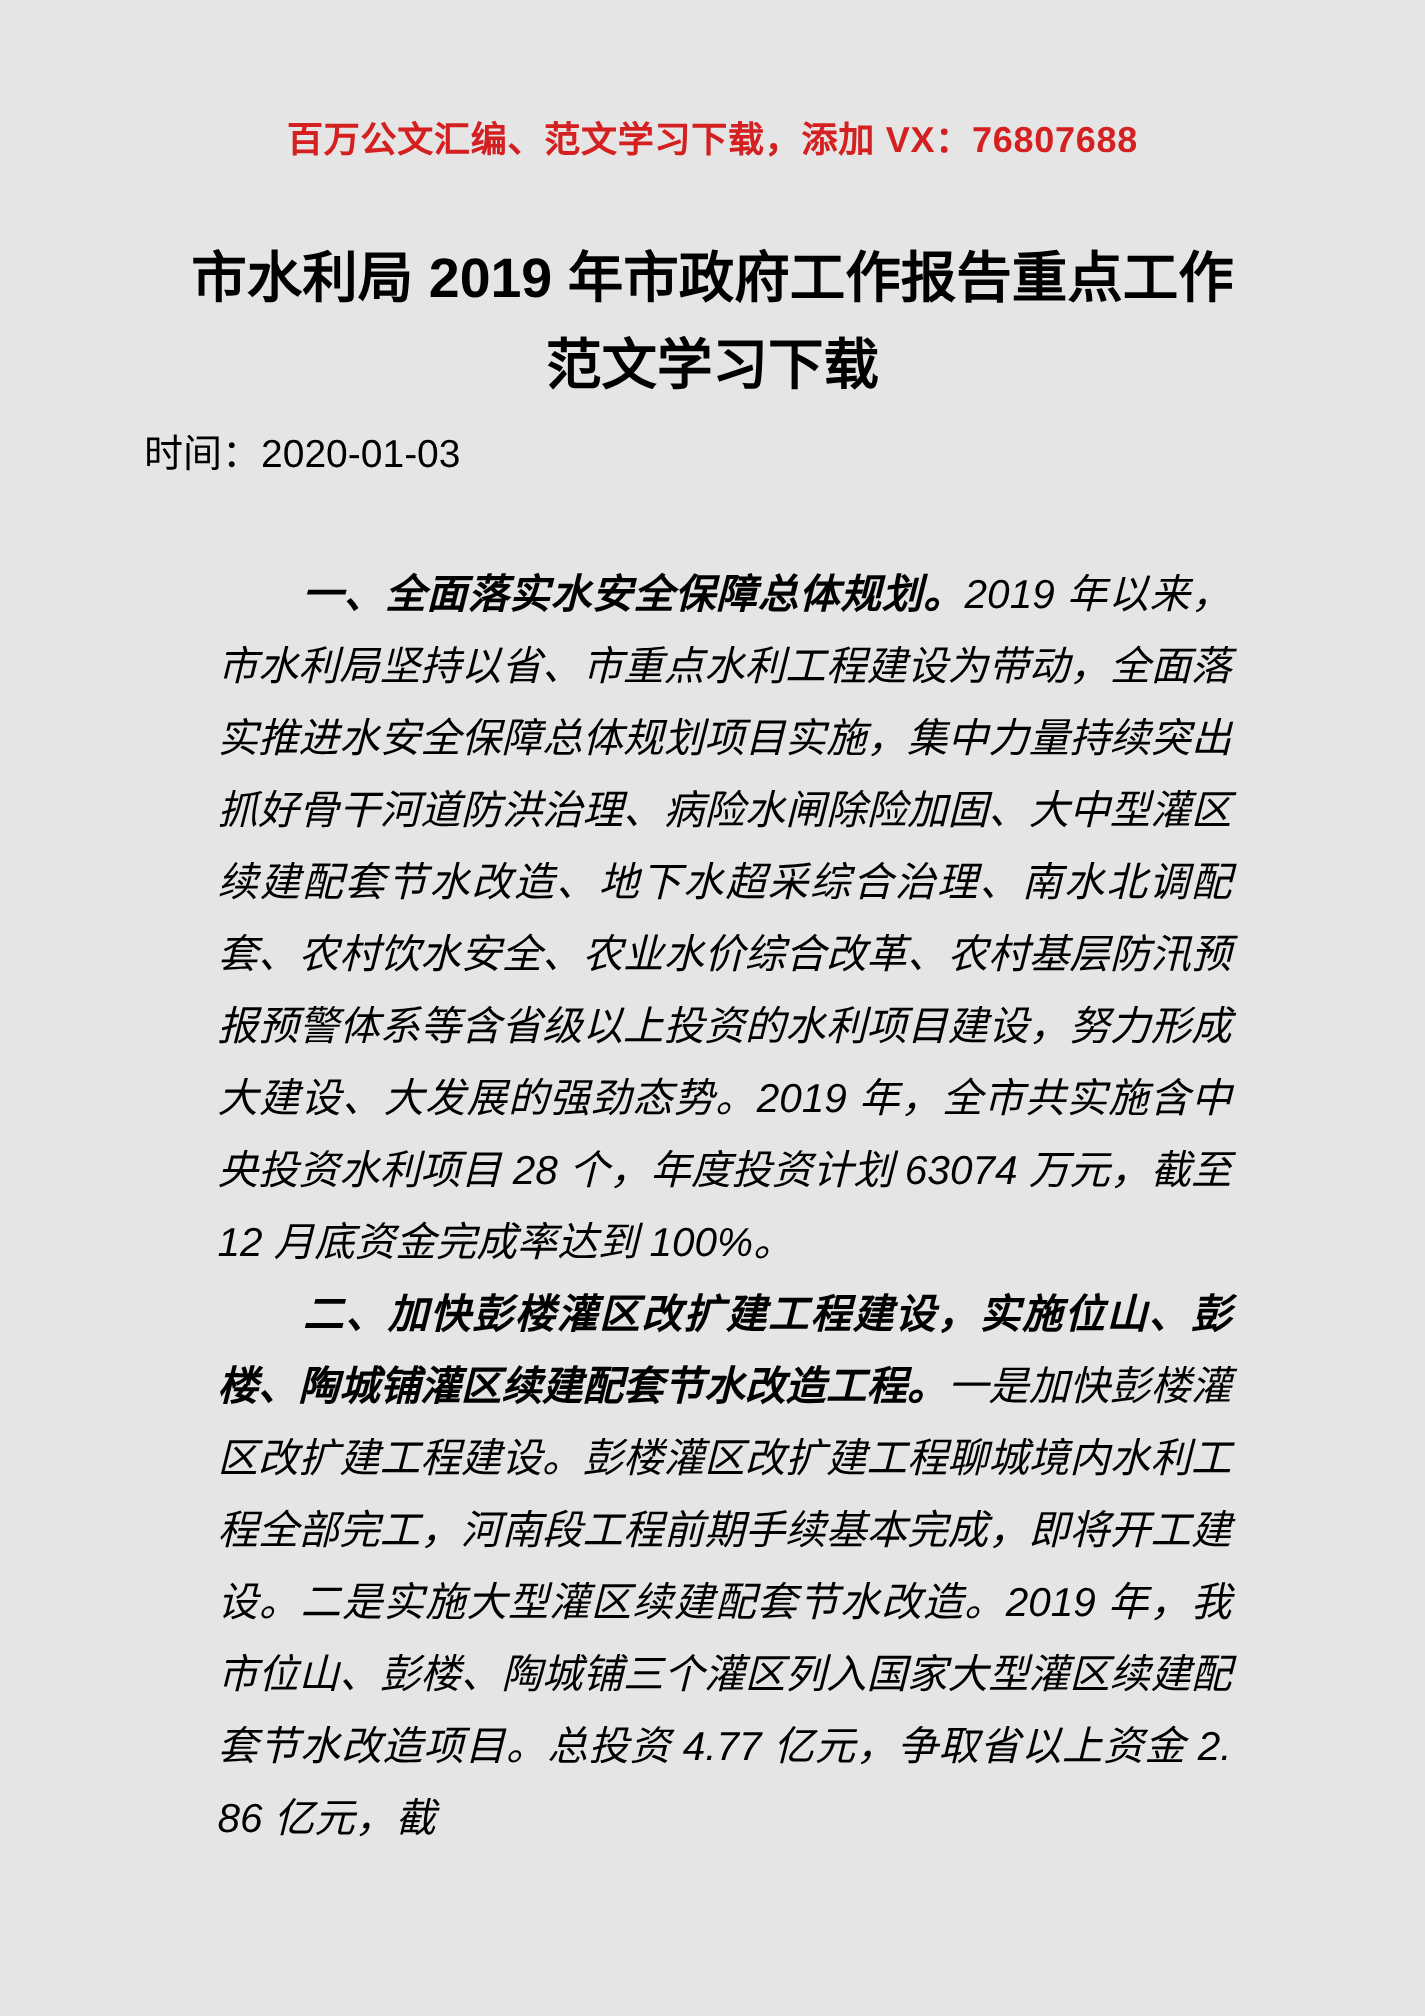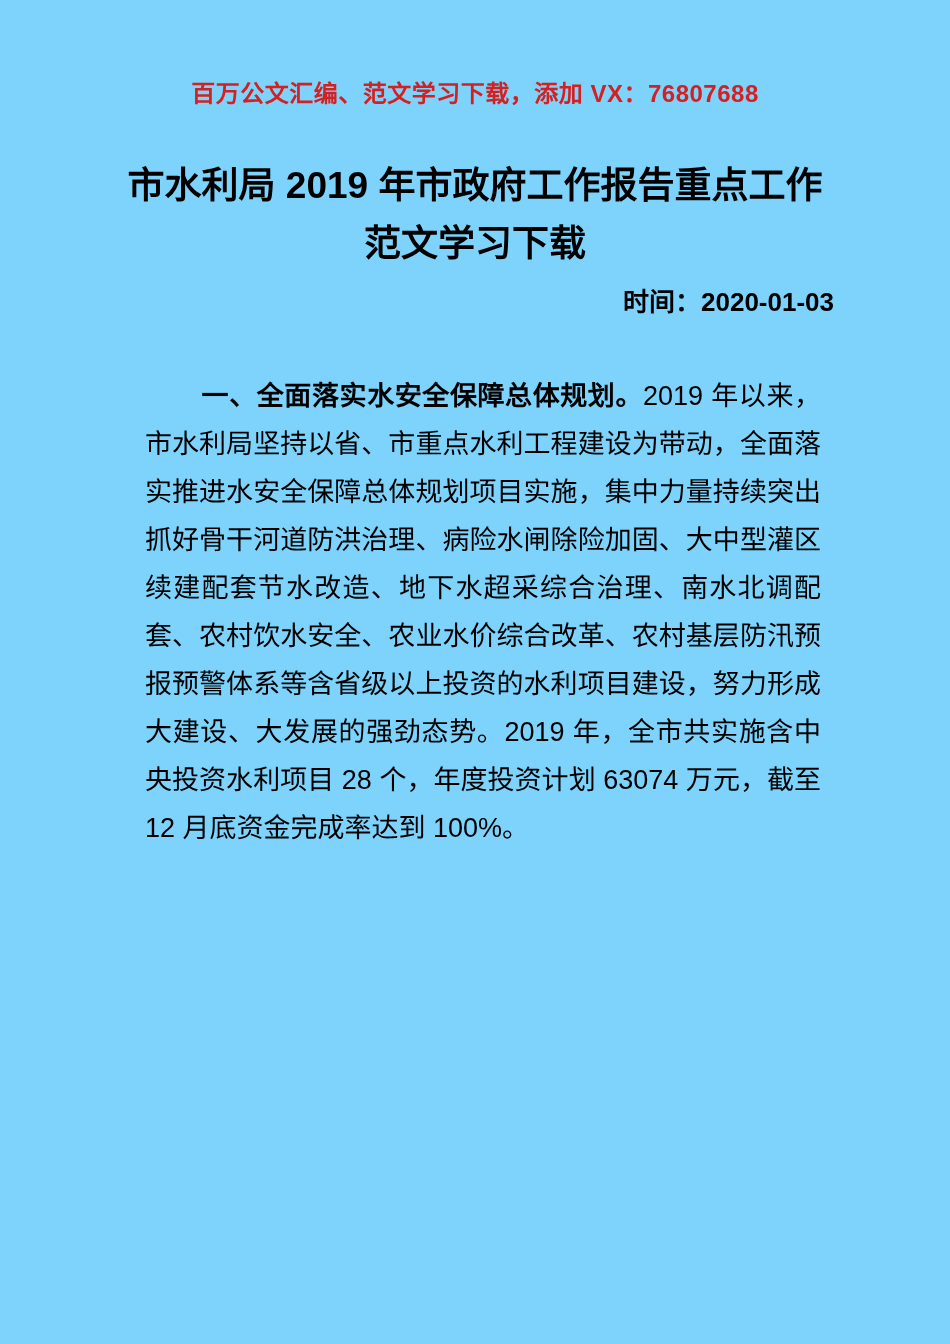--- a/index.html
+++ b/index.html
@@ -6,21 +6,21 @@
   html, body {
     margin: 0;
     padding: 0;
     background: #ffffff;
   }
 
   .page {
     position: relative;
     width: 950px;
     height: 1344px;
-    background: #7dd3fc;
+    background: #e5e5e5;
     overflow: hidden;
     font-family: "Liberation Sans", "DejaVu Sans", sans-serif;
     color: #000000;
     box-sizing: border-box;
   }
 
   
   .watermark {
     position: absolute;
     top: 78px;
@@ -48,44 +48,45 @@
   }
 
   .doc-title .t-line {
     display: block;
   }
 
   
   .doc-date {
     position: absolute;
     top: 283px;
-    left: 84px;
+    left: 96px;
     width: 750px;
-    text-align: right;
+    text-align: left;
     font-size: 26px;
-    font-weight: 700;
+    font-weight: 400;
     line-height: 38px;
   }
 
   
   .body-block {
     position: absolute;
     top: 372px;
     left: 145px;
     width: 676px;
   }
 
   .para {
     font-size: 27px;
     line-height: 48px;
     text-align: justify;
     text-justify: inter-character;
     text-indent: 0;
     margin: 0;
     word-break: break-all;
+    font-style: italic;
   }
 
   .para + .para {
     margin-top: 0px;
   }
 
   .lead {
     font-weight: 700;
   }
 
@@ -108,16 +109,19 @@
   </div>
 
   <div class="doc-date">时间：2020-01-03</div>
 
   <div class="body-block">
 
     <p class="para">
       <span class="indent2"></span><span class="lead">一、全面落实水安全保障总体规划。</span><span>2019 年以来，市水利局坚持以省、市重点水利工程建设为带动，全面落实推进水安全保障总体规划项目实施，集中力量持续突出抓好骨干河道防洪治理、病险水闸除险加固、大中型灌区续建配套节水改造、地下水超采综合治理、南水北调配套、农村饮水安全、农业水价综合改革、农村基层防汛预报预警体系等含省级以上投资的水利项目建设，努力形成大建设、大发展的强劲态势。2019 年，全市共实施含中央投资水利项目 28 个，年度投资计划 63074 万元，截至 12 月底资金完成率达到 100%。</span>
     </p>
 
+    <p class="para">
+      <span class="indent2"></span><span class="lead">二、加快彭楼灌区改扩建工程建设，实施位山、彭楼、陶城铺灌区续建配套节水改造工程。</span><span>一是加快彭楼灌区改扩建工程建设。彭楼灌区改扩建工程聊城境内水利工程全部完工，河南段工程前期手续基本完成，即将开工建设。二是实施大型灌区续建配套节水改造。2019 年，我市位山、彭楼、陶城铺三个灌区列入国家大型灌区续建配套节水改造项目。总投资 4.77 亿元，争取省以上资金 2.86 亿元，截</span>
+    </p>
 
   </div>
 
 </div>
 
 </body></html>

